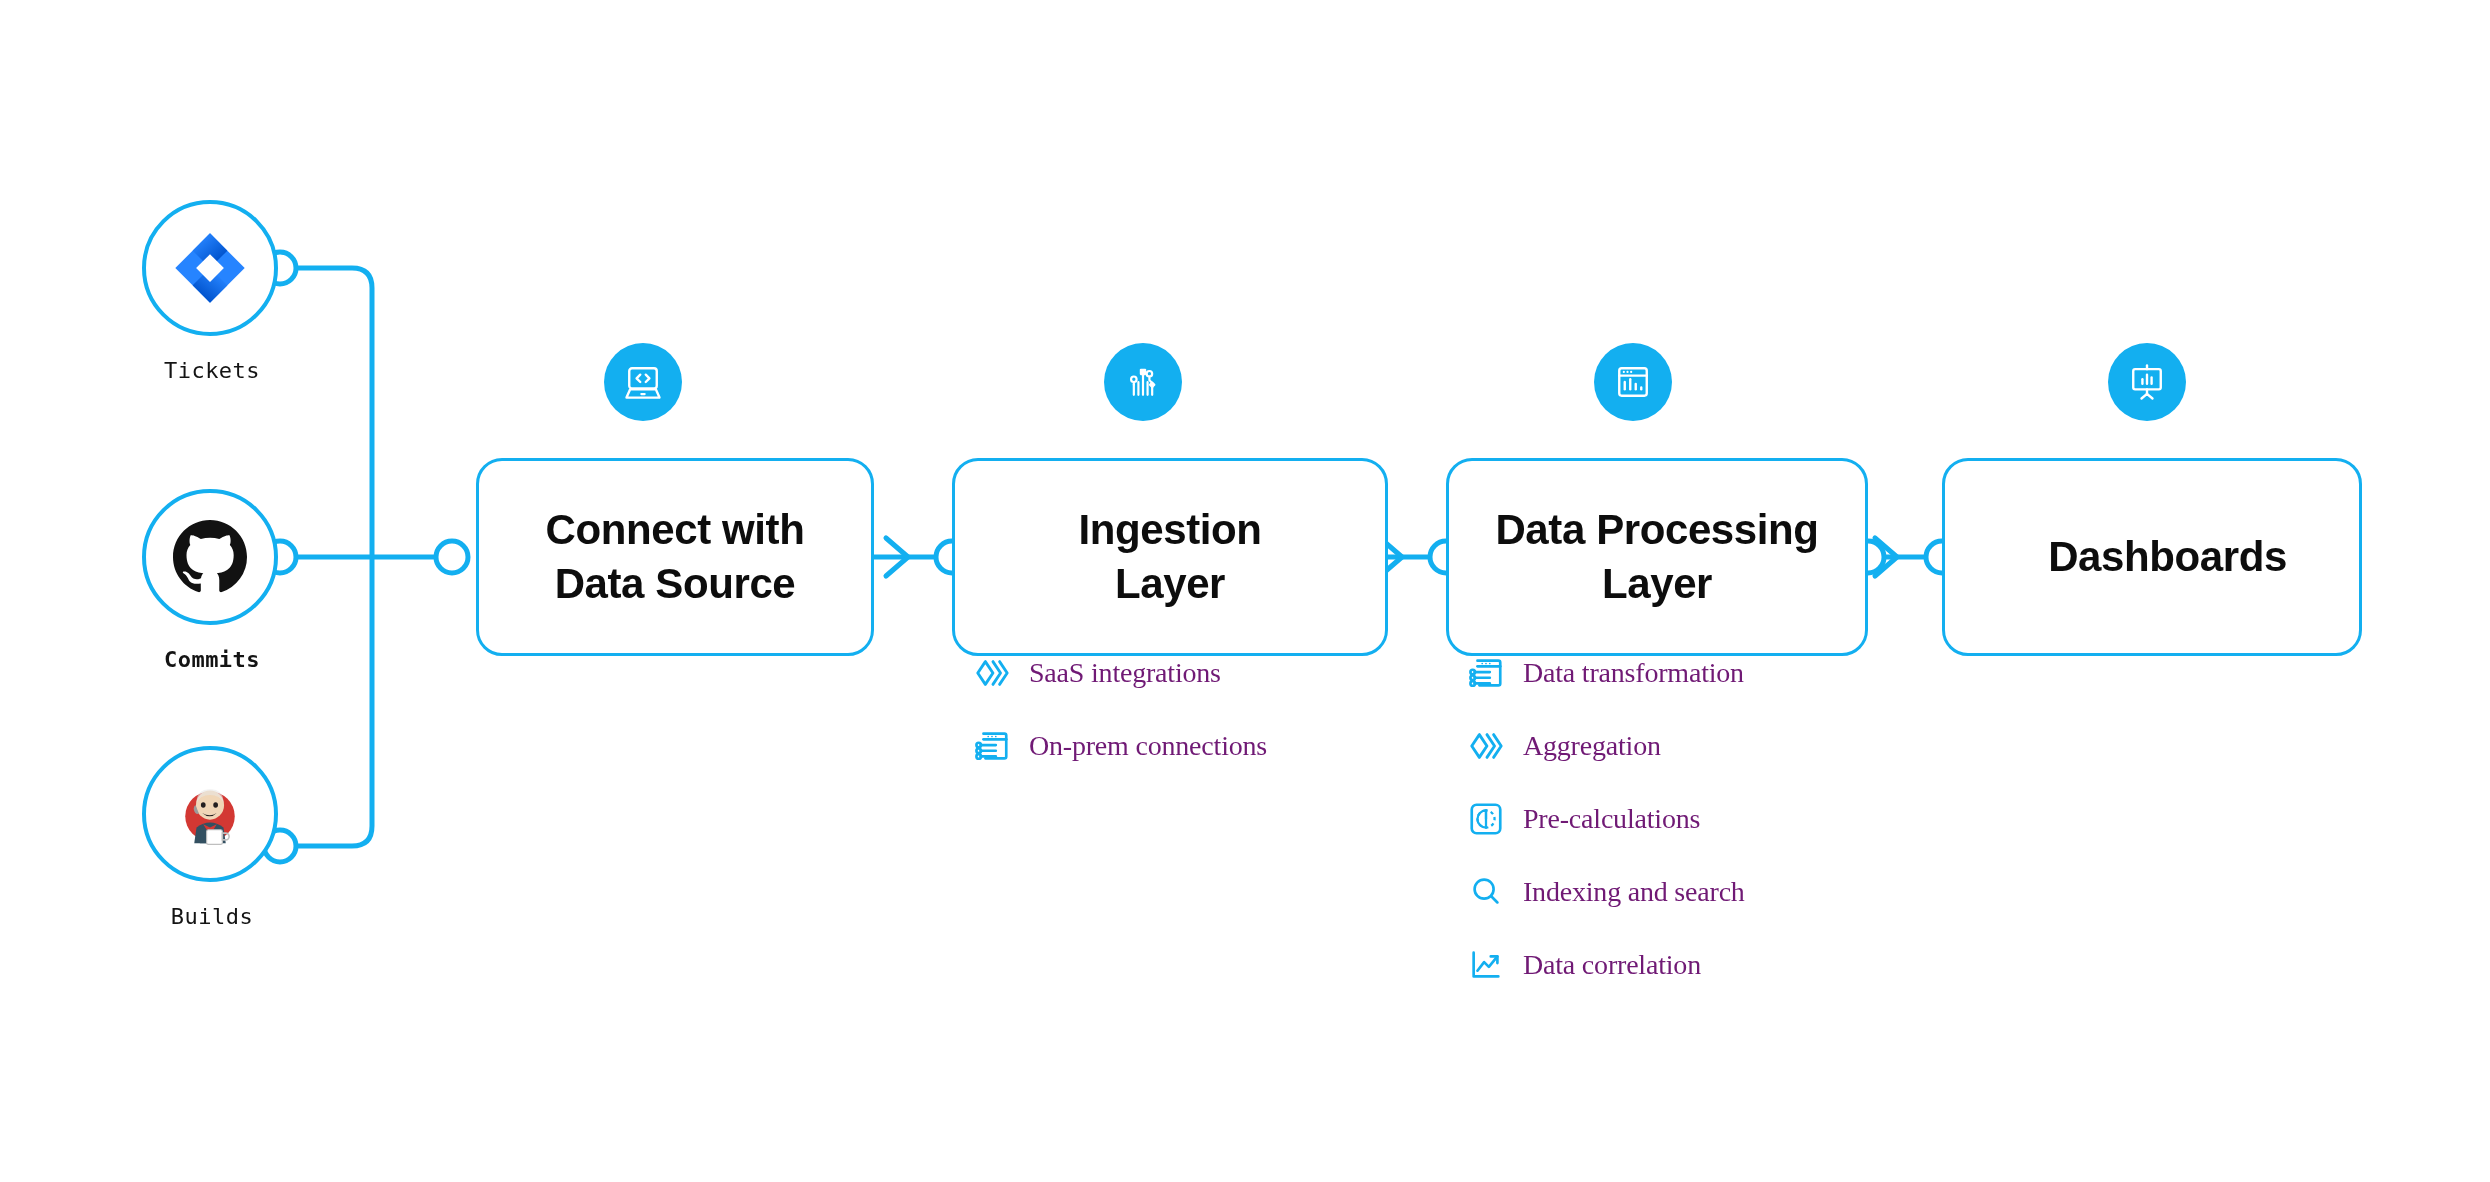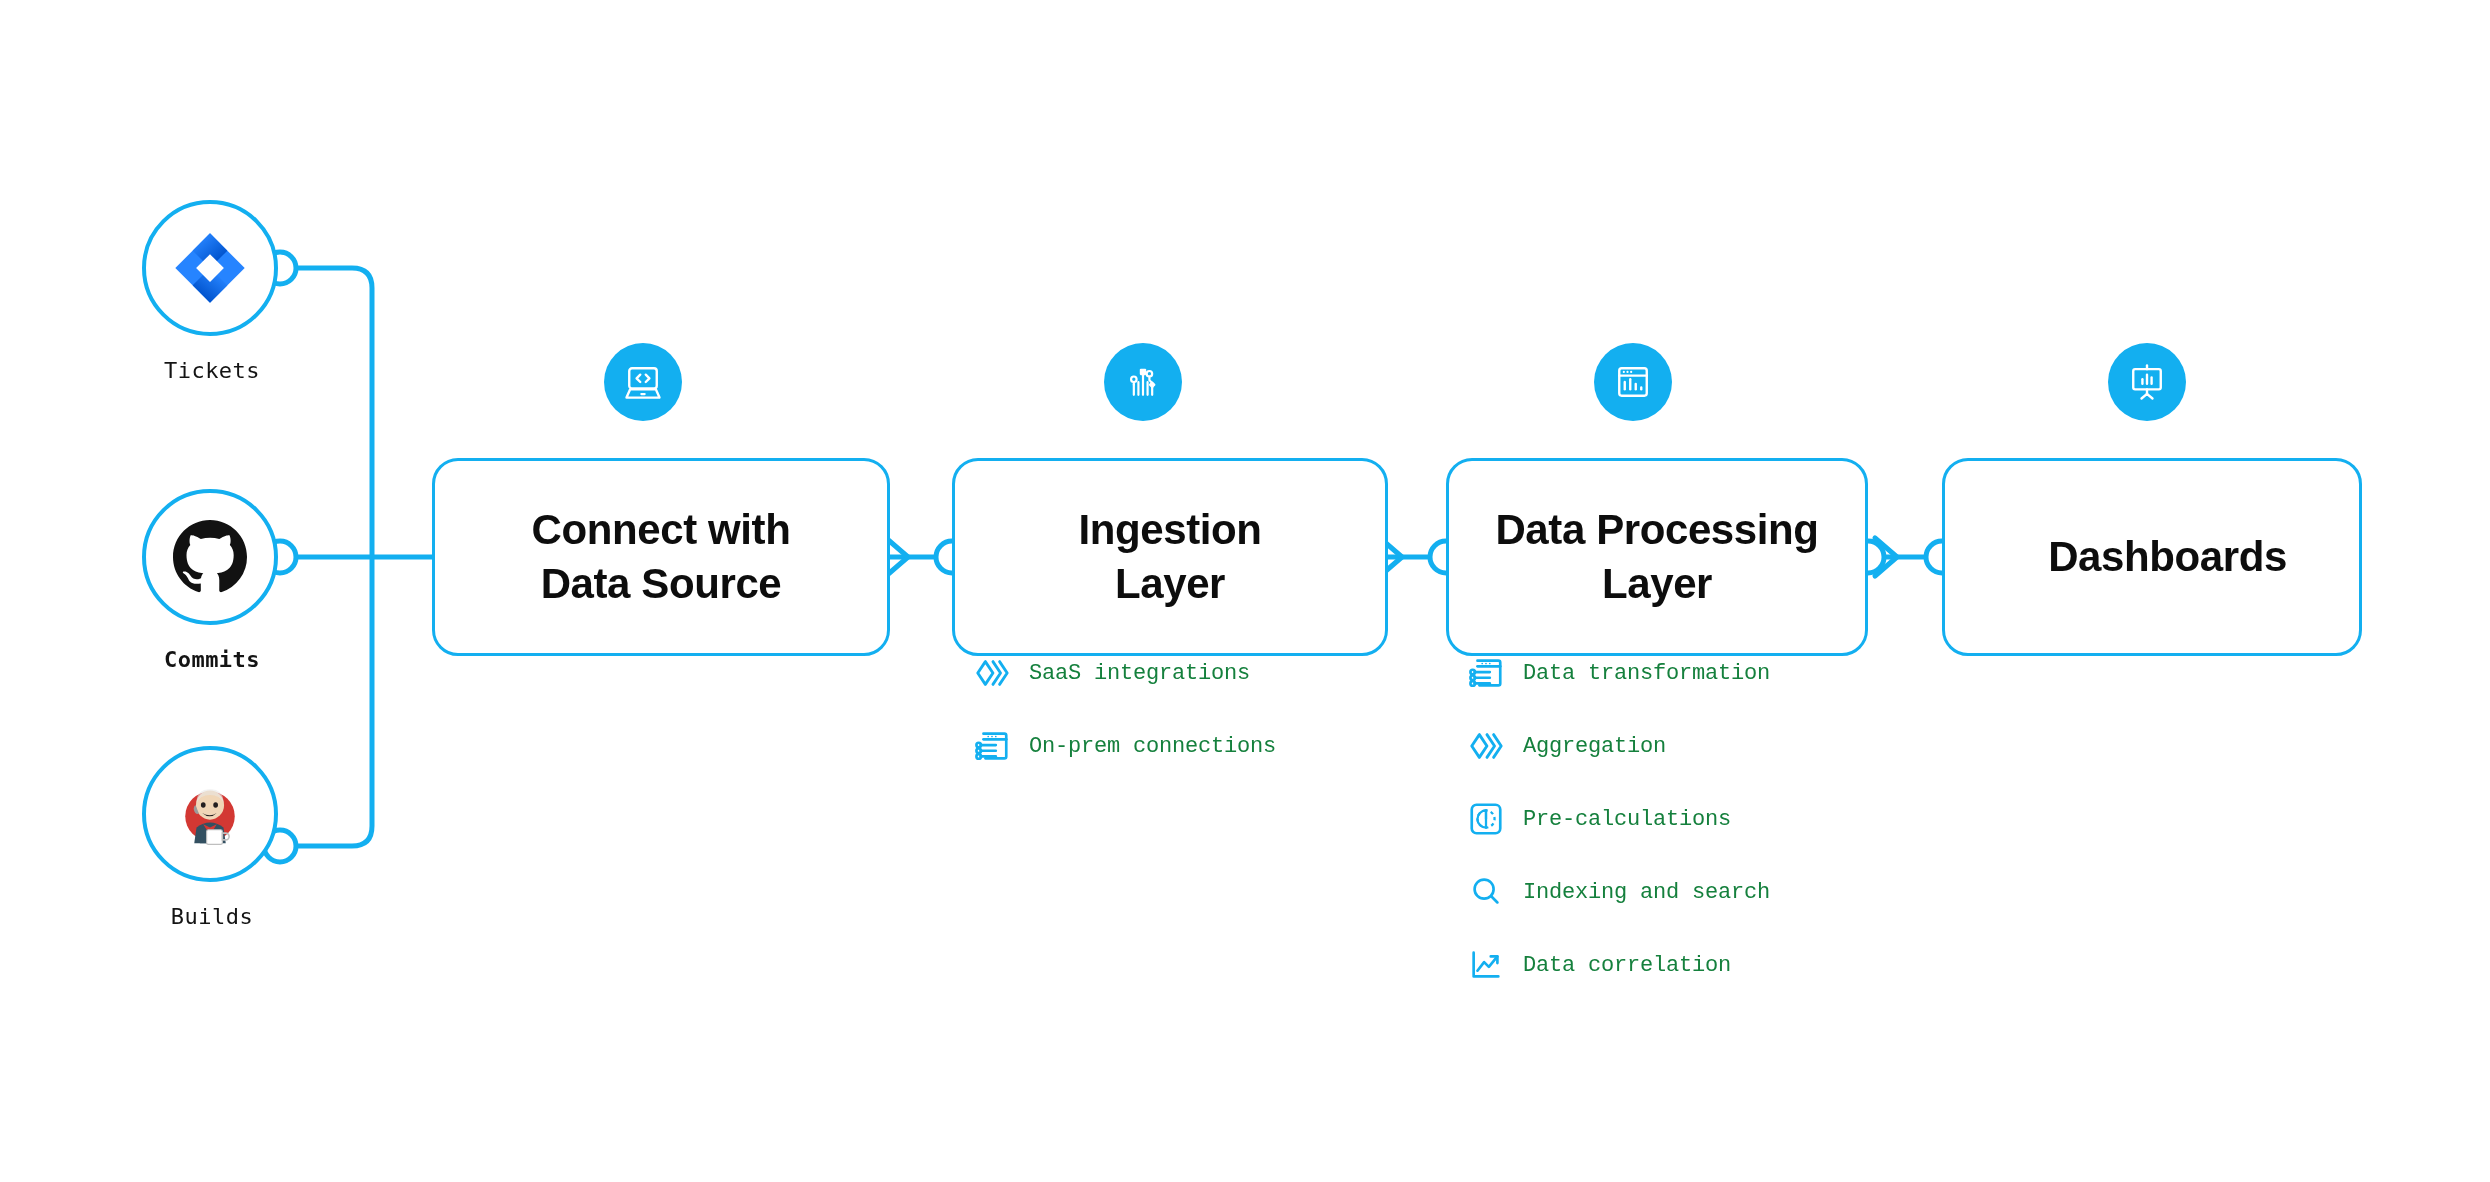--- a/index.html
+++ b/index.html
@@ -111,23 +111,23 @@
     width: 40px;
     height: 40px;
     flex: 0 0 40px;
     margin-right: 17px;
     display: flex;
     align-items: center;
     justify-content: center;
   }
   .feature-ico svg { display: block; }
   .feature-text {
-    font-family: Liberation Mono, monospace;
-    font-size: 22px;
-    color: #15803d;
+    font-family: Liberation Serif, serif;
+    font-size: 28px;
+    color: #701a75;
     letter-spacing: -0.2px;
   }
 </style>
 </head>
 <body>
 
 <div id="stage">
 
   <svg id="wires" viewBox="0 0 2490 1182" width="2490" height="1182">
     <g fill="none" stroke="#13AFF0" stroke-width="5" stroke-linecap="round" stroke-linejoin="round">
@@ -225,21 +225,21 @@
 
   <div class="badge-icon" style="left:604px; top:343px;">
     <svg width="44" height="44" viewBox="0 0 48 48">
       <rect x="9" y="9" width="30" height="22" rx="3" fill="none" stroke="#fff" stroke-width="2.6"></rect>
       <path d="M21 16 l-4 4 l4 4" fill="none" stroke="#fff" stroke-width="2.6" stroke-linecap="round" stroke-linejoin="round"></path>
       <path d="M27 16 l4 4 l-4 4" fill="none" stroke="#fff" stroke-width="2.6" stroke-linecap="round" stroke-linejoin="round"></path>
       <path d="M6 41 l4 -9 h28 l4 9 Z" fill="none" stroke="#fff" stroke-width="2.6" stroke-linejoin="round"></path>
       <rect x="21" y="36" width="6" height="2.4" rx="1.2" fill="#fff"></rect>
     </svg>
   </div>
-  <div class="stage-box" style="left:432px; top:458px; width:458px; height:198px;">
+  <div class="stage-box" style="left:476px; top:458px; width:398px; height:198px;">
     <div class="stage-title">Connect with
 Data Source</div>
   </div>
 
   <div class="badge-icon" style="left:1104px; top:343px;">
     <svg width="44" height="44" viewBox="0 0 48 48">
       <g fill="none" stroke="#fff" stroke-width="2.4" stroke-linecap="round">
         <rect x="20.5" y="9.5" width="7" height="7" rx="1.2" fill="#fff" stroke="none"></rect>
         <path d="M24 17 L24 38"></path>
         <path d="M19 24 L19 38"></path>

